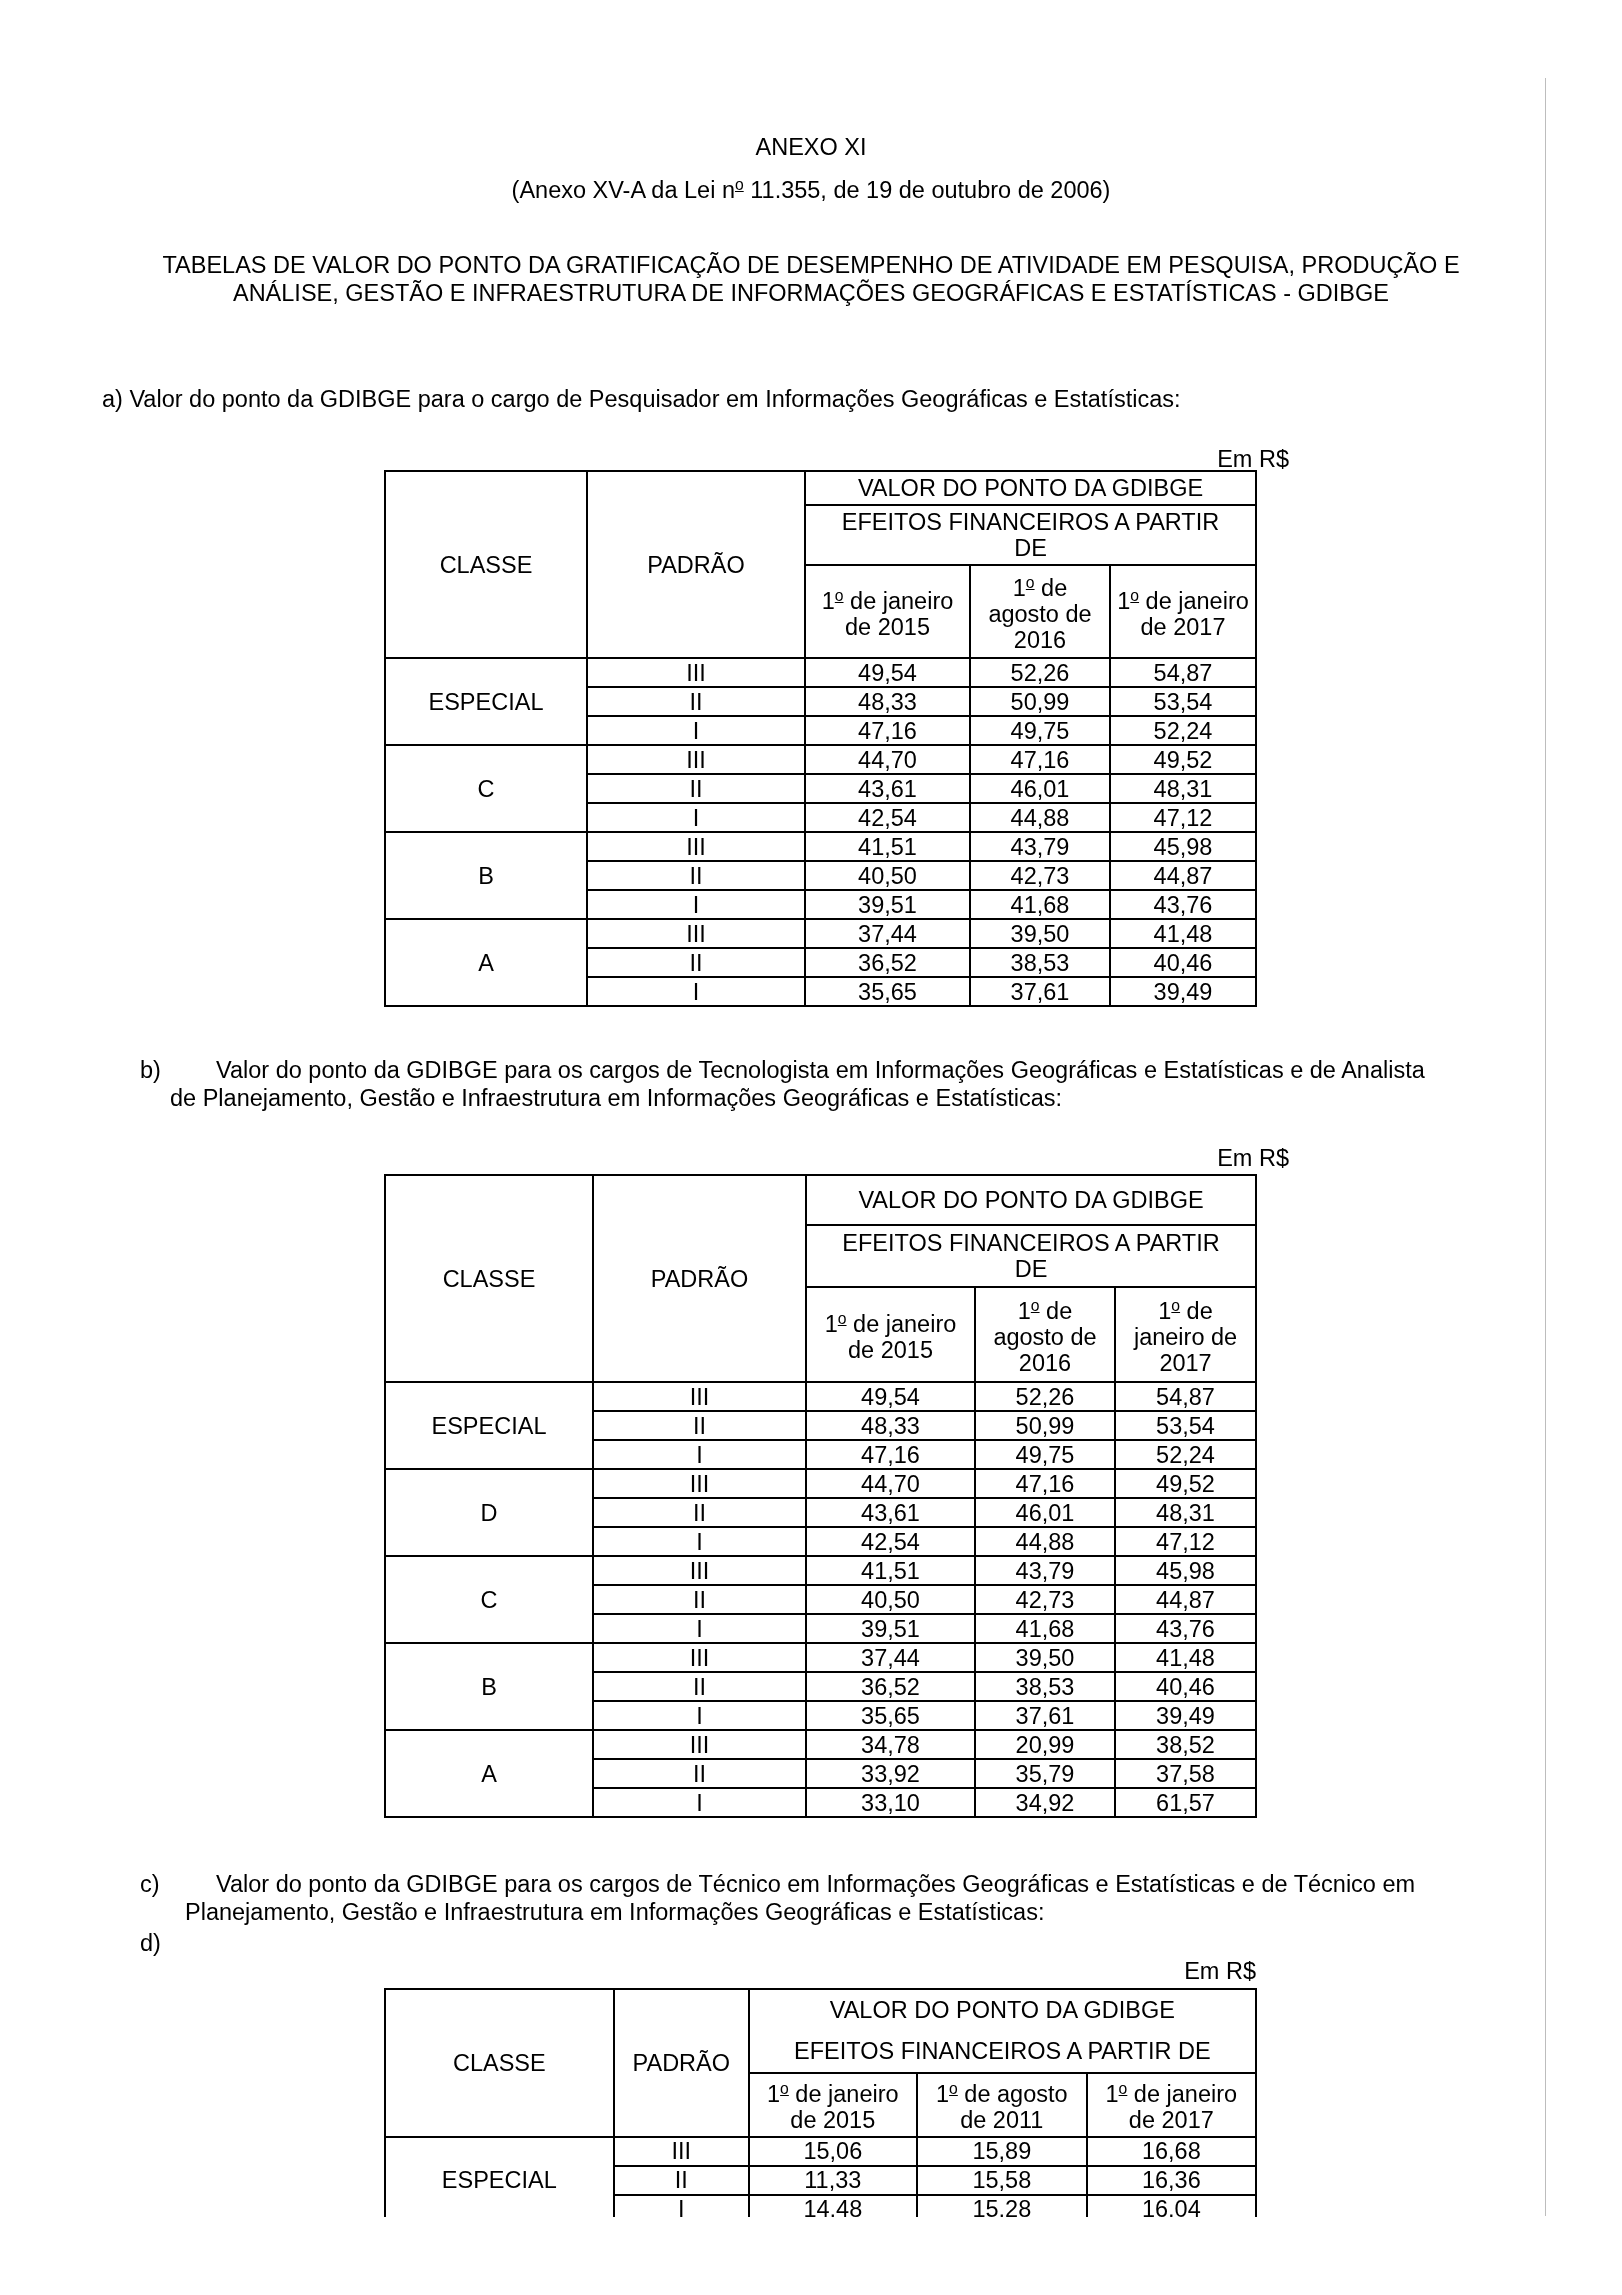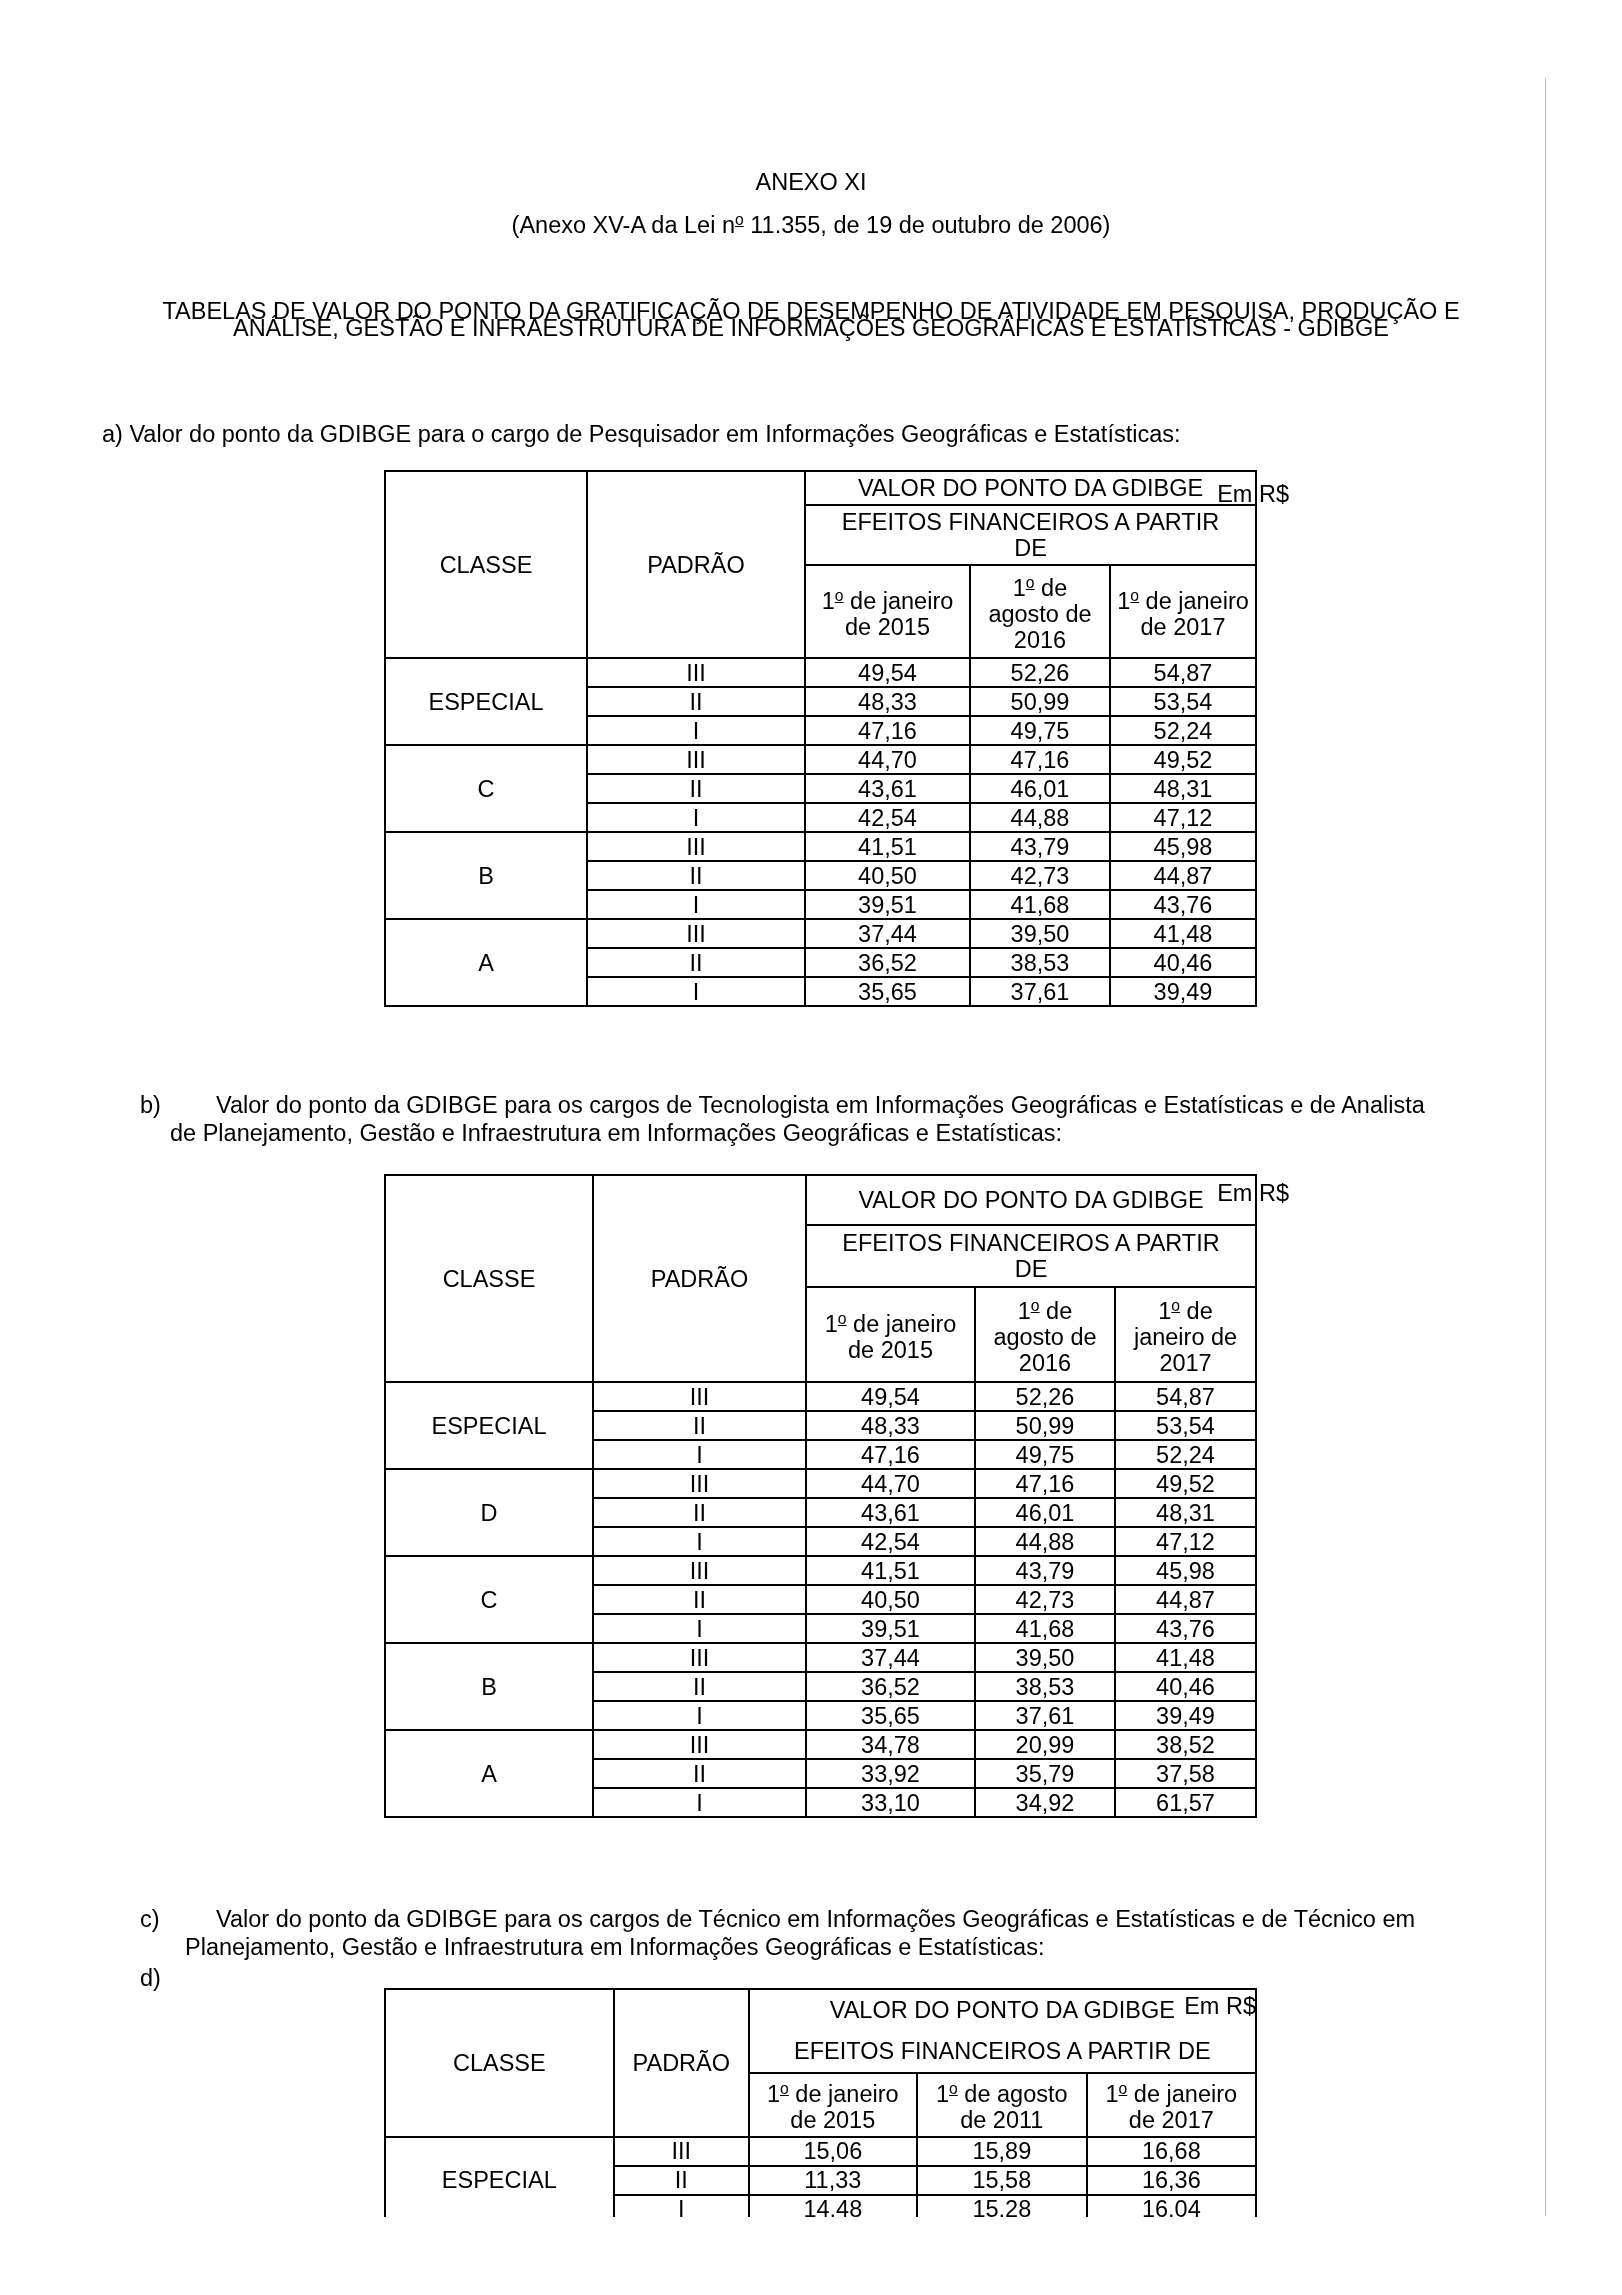--- a/index.html
+++ b/index.html
@@ -2,21 +2,21 @@
 <html style="font-size:10.5px"><head>
 <meta charset="utf-8">
 <style>
   html, body { margin: 0; padding: 0; background: #ffffff; }
   body {
     width: 1622px; height: 2295px; position: relative; overflow: hidden;
     font-family: "Liberation Sans", sans-serif; color: #000; font-size: 23.5px;
   }
   .abs { position: absolute; }
   .center { text-align: center; left: 0; width: 1622px; }
-  .line { white-space: nowrap; line-height: 27.4px; margin-top: 35px; }
+  .line { white-space: nowrap; line-height: 27.4px; }
   .sup { font-size: 15.7px; vertical-align: 7.8px; text-decoration: underline; }
   .right-rule { position: absolute; left: 1545px; top: 78px; width: 1.3px; height: 2138px; background: #bdbdbd; }
 
   table.t {
     position: absolute; border-collapse: collapse; table-layout: fixed;
     font-family: "Liberation Sans", sans-serif; font-size: 23.5px;
   }
   table.t td {
     border: 2px solid #000; text-align: center; vertical-align: middle;
     padding: 0; line-height: 26px; overflow: hidden;
@@ -29,21 +29,21 @@
 </style>
 </head>
 <body>
 
 <div class="right-rule"></div>
 
 <div class="abs center line" style="top:134px;">ANEXO XI</div>
 <div class="abs center line" style="top:171px;">
   <span>(Anexo XV-A da Lei n</span><span class="sup">o</span><span> 11.355, de 19 de outubro de 2006)</span>
 </div>
-<div class="abs center line" style="top:263px;text-align:center;">TABELAS DE VALOR DO PONTO DA GRATIFICAÇÃO DE DESEMPENHO DE ATIVIDADE EM PESQUISA, PRODUÇÃO E</div>
+<div class="abs center line" style="top:252px;text-align:center;">TABELAS DE VALOR DO PONTO DA GRATIFICAÇÃO DE DESEMPENHO DE ATIVIDADE EM PESQUISA, PRODUÇÃO E</div>
 <div class="abs center line" style="top:280px;">ANÁLISE, GESTÃO E INFRAESTRUTURA DE INFORMAÇÕES GEOGRÁFICAS E ESTATÍSTICAS - GDIBGE</div>
 
 <div class="abs line" style="left:102px; top:386px;">a) Valor do ponto da GDIBGE para o cargo de Pesquisador em Informações Geográficas e Estatísticas:</div>
 <div class="abs line" style="left:1137px; top:446px; width:152px; text-align:right;">Em R$</div>
 
 <table class="t" style="left:384px; top:470px; width:870px;">
   <colgroup>
       <col style="width:202px">
       <col style="width:218px">
       <col style="width:165px">

